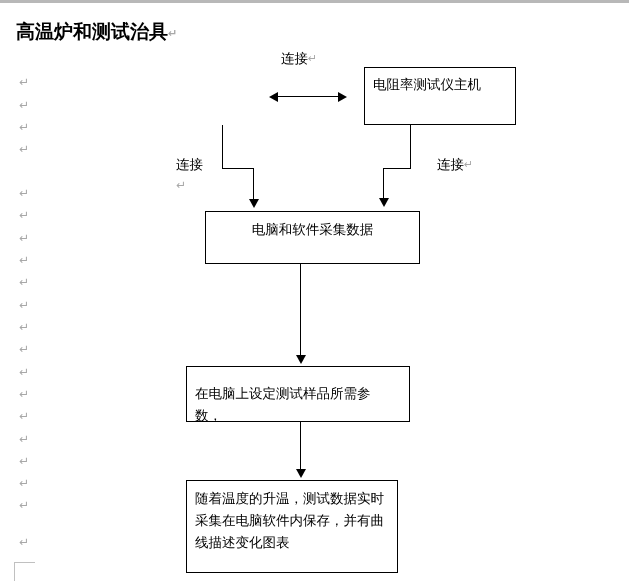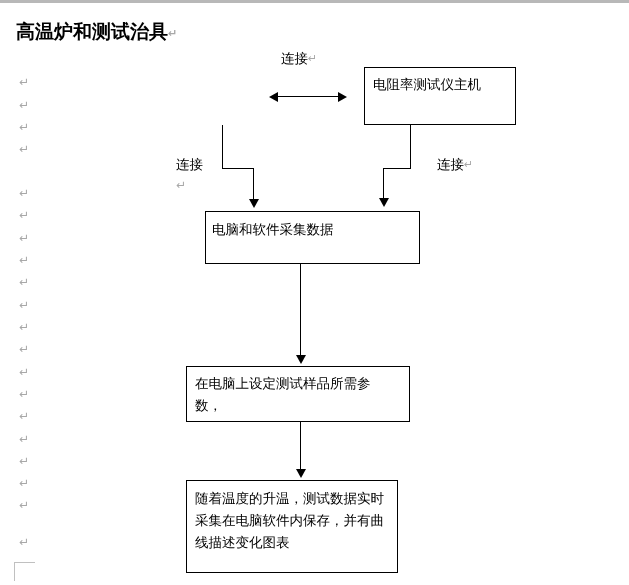--- a/index.html
+++ b/index.html
@@ -53,21 +53,21 @@
     border: 1px solid #000000;
     background: #ffffff;
     font-size: 13.5px;
     line-height: 22px;
     color: #000000;
   }
   .fbox .txt {
     display: block;
     white-space: pre-line;
   }
-  .fbox.center .txt { }
+  .fbox.center .txt { text-align: center; }
   .fbox.left .txt { text-align: left; }
   .inline-pilcrow {
     color: #a8a8a8;
     font-size: 11px;
     vertical-align: 1px;
   }
   
   .flabel {
     position: absolute;
     font-size: 13.5px;
@@ -154,21 +154,21 @@
 
 
   <div class="fbox left" style="left:364px; top:67px; width:152px; height:58px; padding:6px 6px 0 8px;font-family:Liberation Serif, serif;">
     <span class="txt">电阻率测试仪主机</span>
   </div>
 
   <div class="fbox center" style="left:205px; top:211px; width:215px; height:53px; padding:6px 6px 0 6px;">
     <span class="txt">电脑和软件采集数据</span>
   </div>
 
-  <div class="fbox left" style="left:186px; top:366px; width:224px; height:56px; padding:5px 4px 0 8px;">
+  <div class="fbox left" style="left:186px; top:366px; width:224px; height:56px; padding:15px 4px 0 8px;">
     <span class="txt">在电脑上设定测试样品所需参
 数，</span>
   </div>
 
   <div class="fbox left" style="left:186px; top:480px; width:212px; height:93px; padding:6px 4px 0 8px;">
     <span class="txt">随着温度的升温，测试数据实时
 采集在电脑软件内保存，并有曲
 线描述变化图表</span>
   </div>
 

